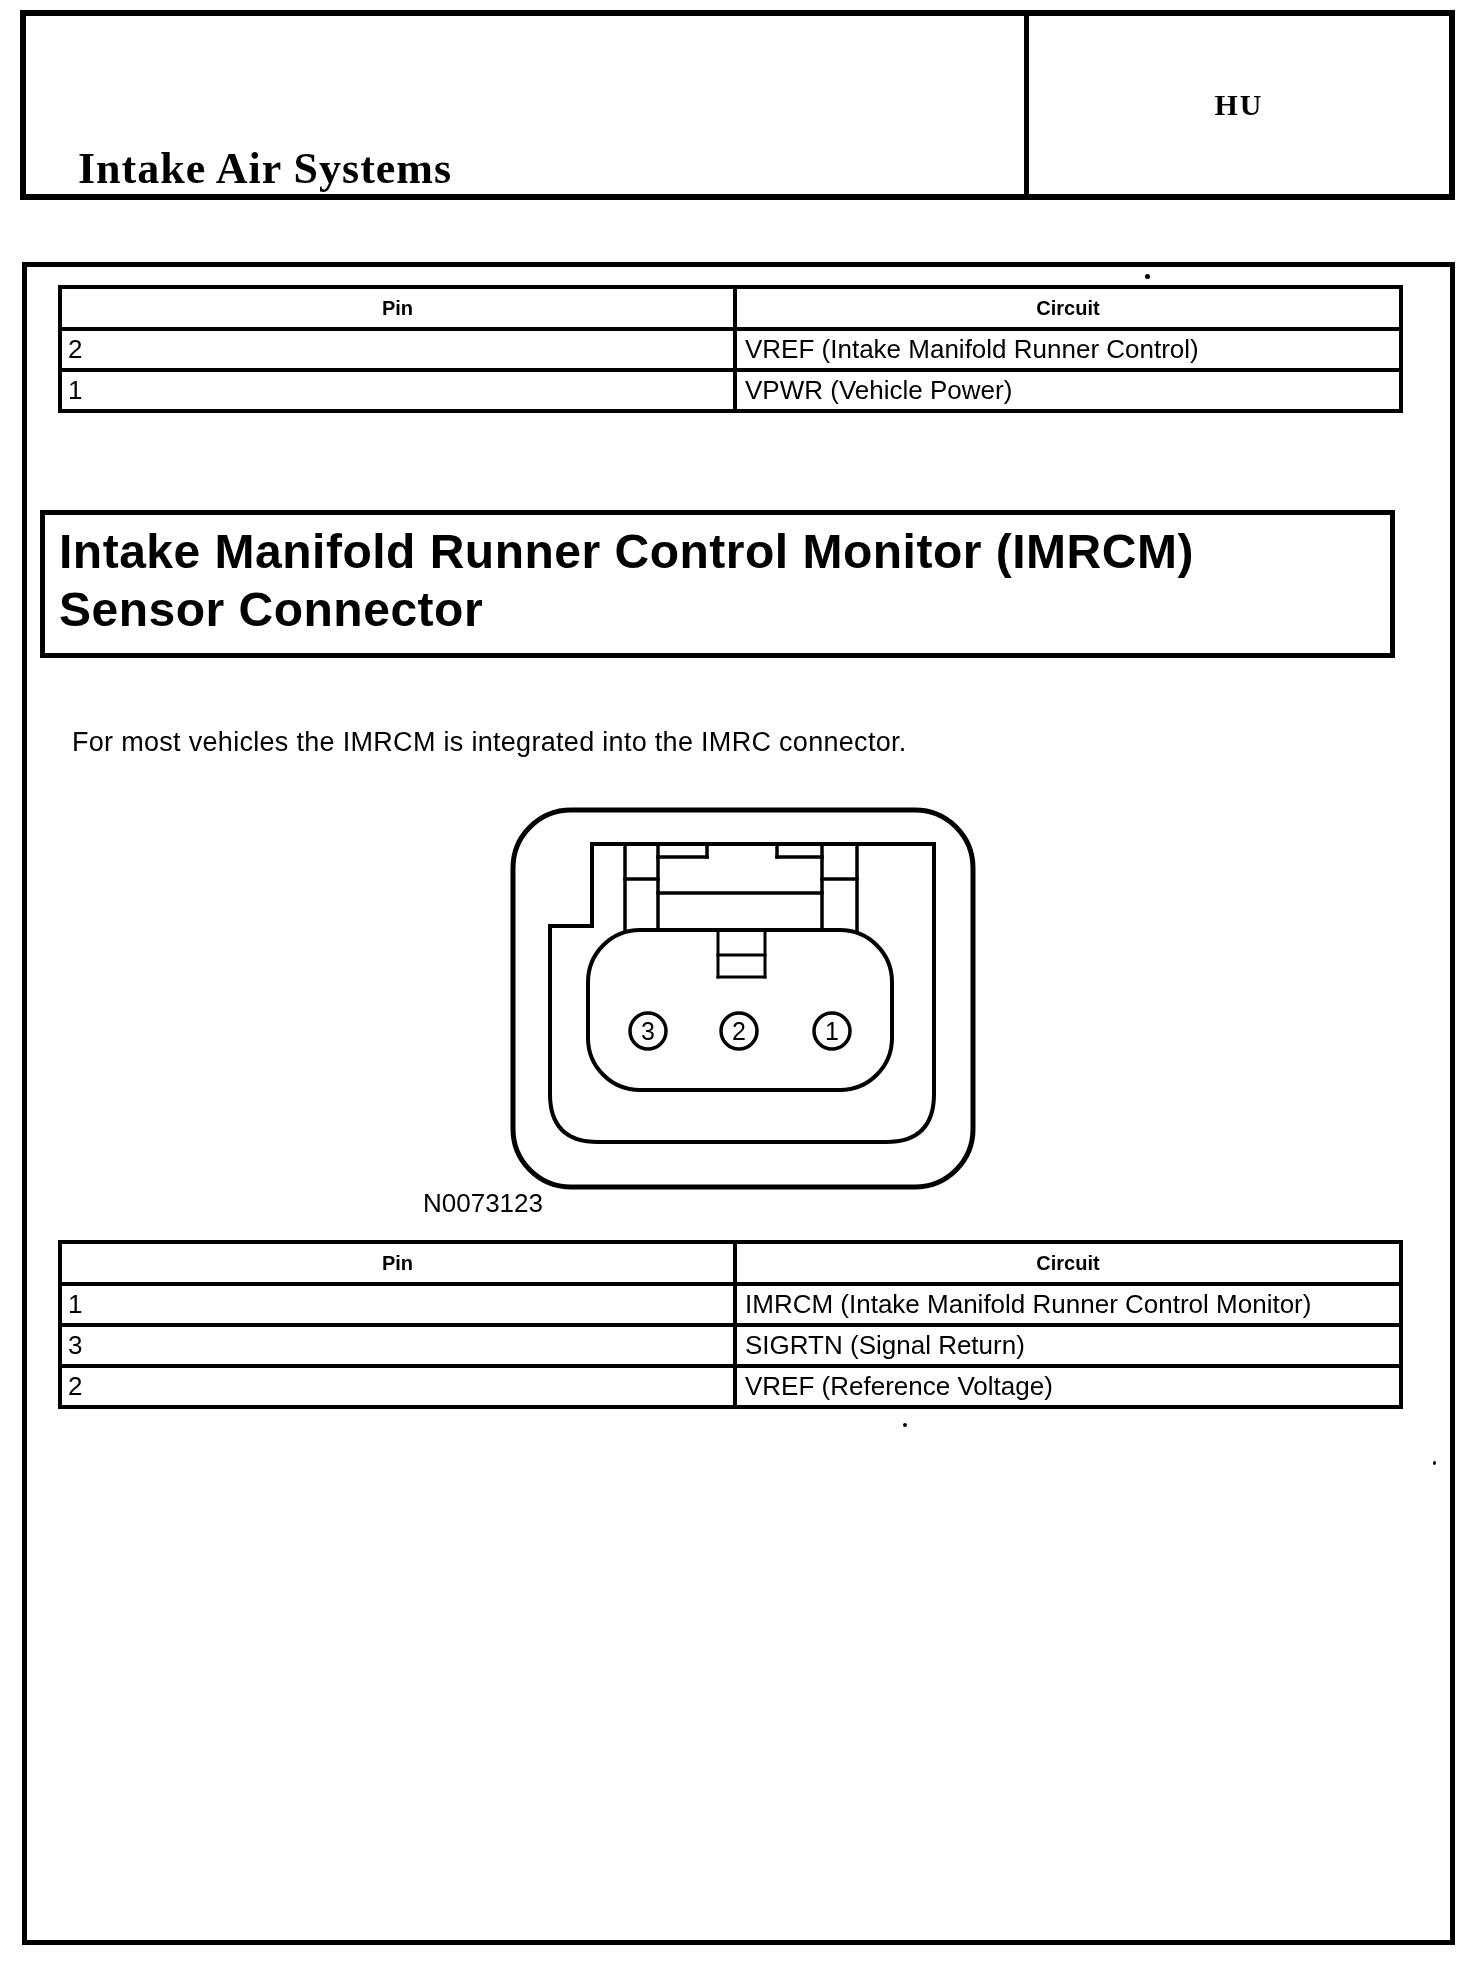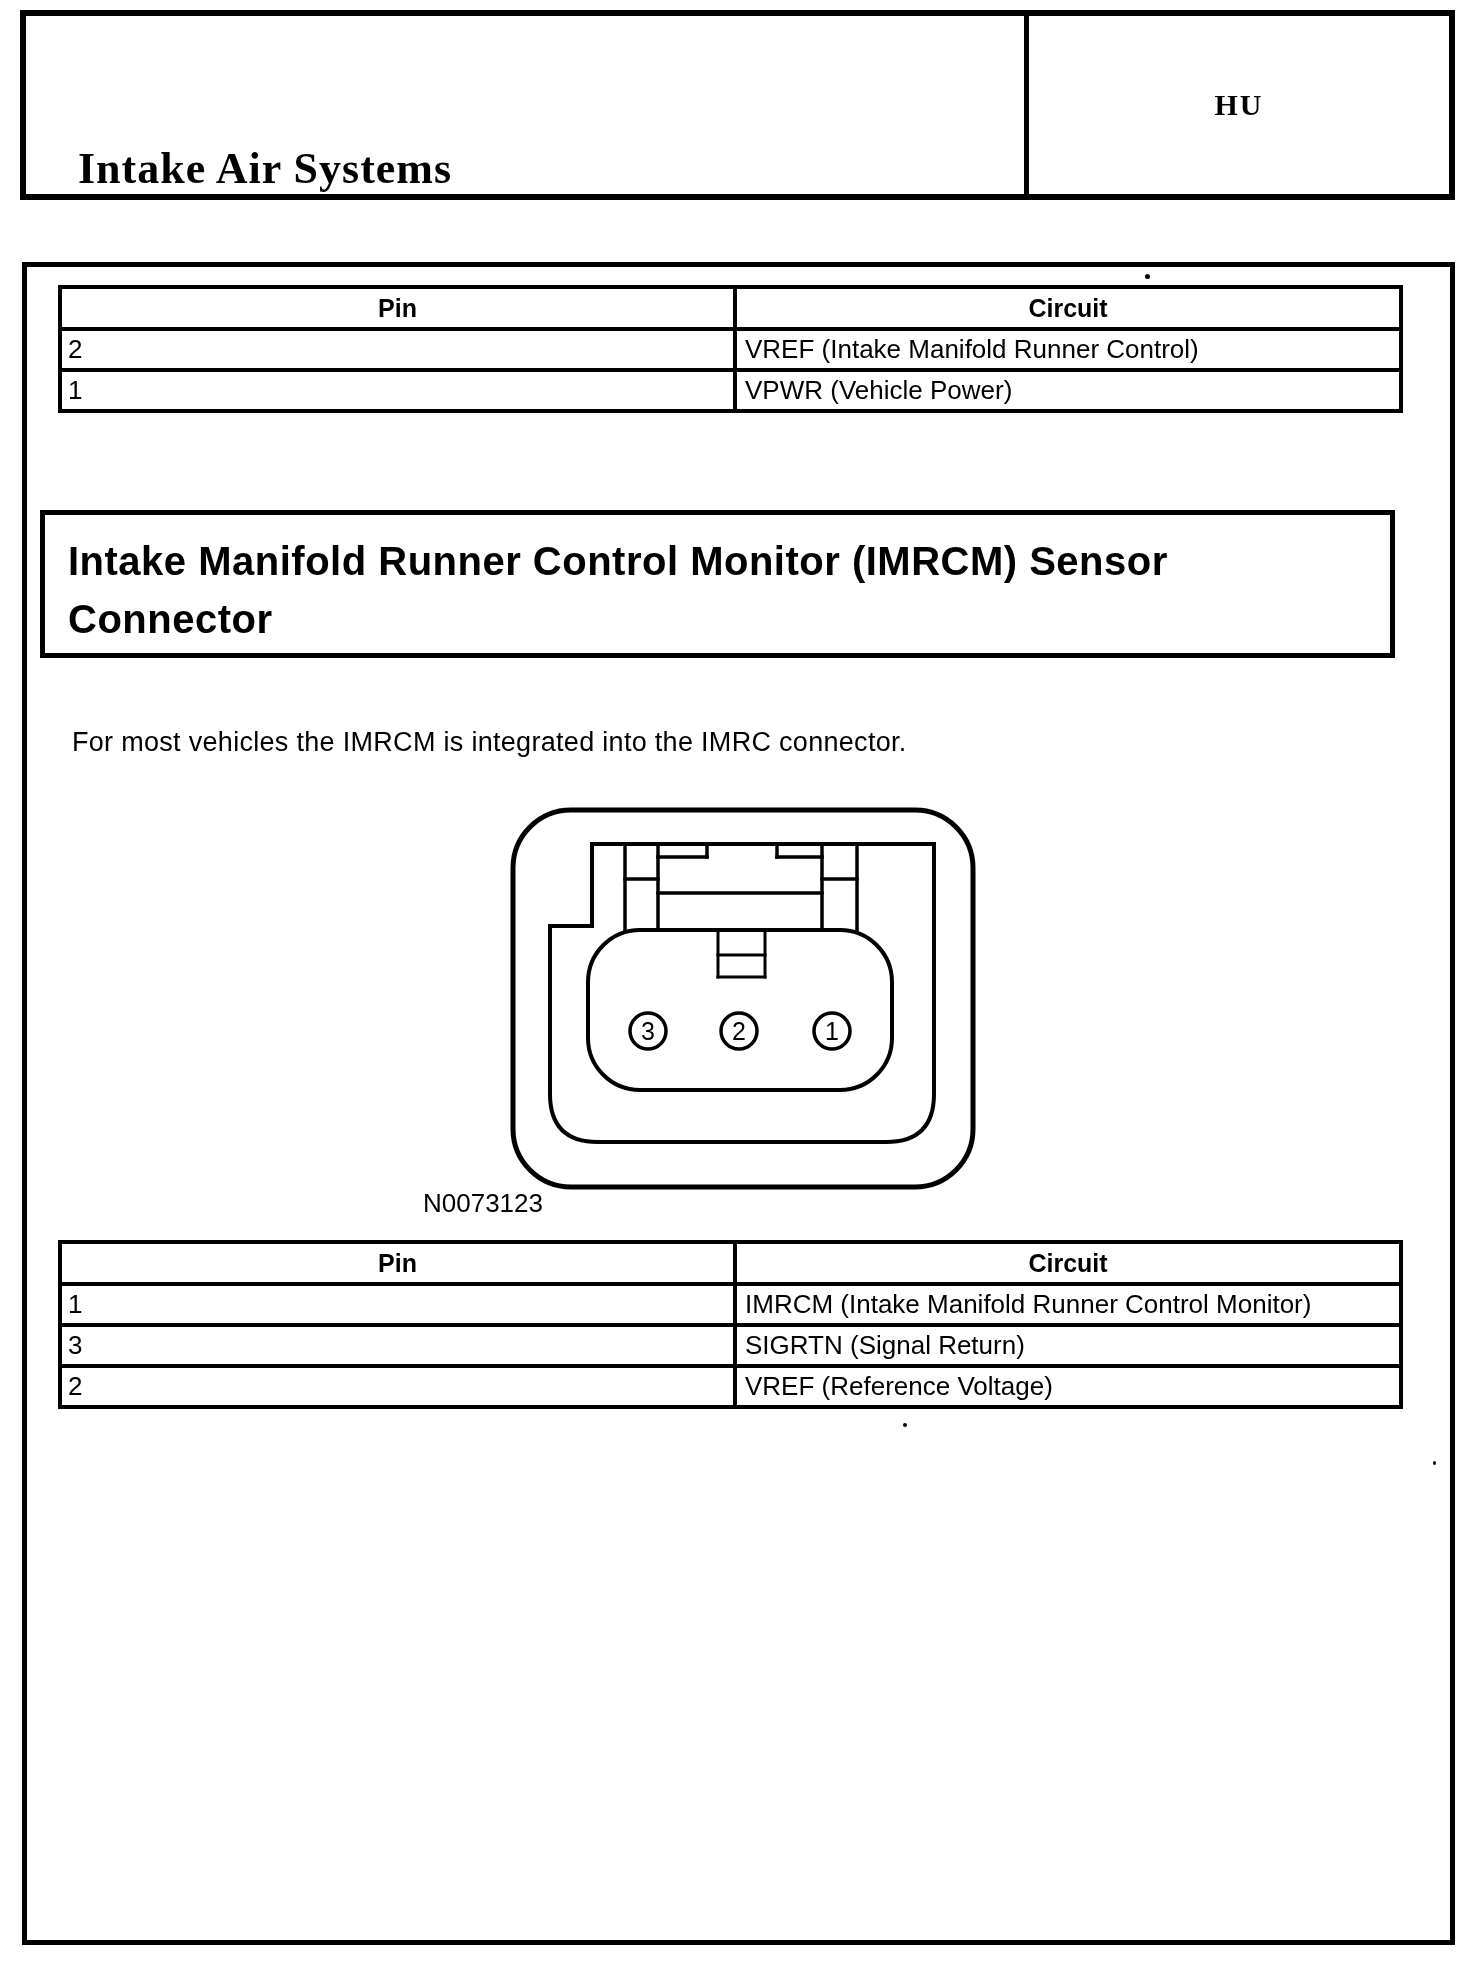--- a/index.html
+++ b/index.html
@@ -20,30 +20,30 @@
   
   .content-box{position:absolute;left:22px;top:262px;width:1433px;height:1683px;
                border:5px solid #000;box-sizing:border-box;}
 
   
   table.pin-table{position:absolute;left:31px;width:1345px;border-collapse:collapse;
                   table-layout:fixed;background:#fff;}
   #table1{top:18px;}
   #table2{top:973px;}
   .pin-table th,.pin-table td{border:4px solid #000;font-size:26px;box-sizing:border-box;}
-  .pin-table th{font-weight:bold;text-align:center;height:42px;font-size:25px;padding:0;}
+  .pin-table th{font-weight:bold;text-align:center;height:42px;font-size:20px;padding:0;}
   .pin-table td{height:41px;vertical-align:middle;padding:0 4px 0 8px;
                 white-space:nowrap;overflow:hidden;}
   .pin-table td.pin-cell{padding-left:6px;}
   col.pin-col{width:675px;}
 
   
   .section-heading-box{position:absolute;left:13px;top:243px;width:1355px;height:148px;
                        border:5px solid #000;box-sizing:border-box;}
-  .section-heading{margin:9px;padding:8px 40px 0 14px;font-size:40px;line-height:58px;
+  .section-heading{margin:0;padding:8px 40px 0 14px;font-size:48px;line-height:58px;
                    font-weight:bold;max-width:1260px;letter-spacing:0.5px;}
 
   
   .intro-text{position:absolute;left:33px;top:448px;margin:12px;font-size:27px;
               letter-spacing:0.3px;white-space:nowrap;}
 
   
   .connector-figure{position:absolute;left:388px;top:533px;width:570px;height:420px;}
 
   

